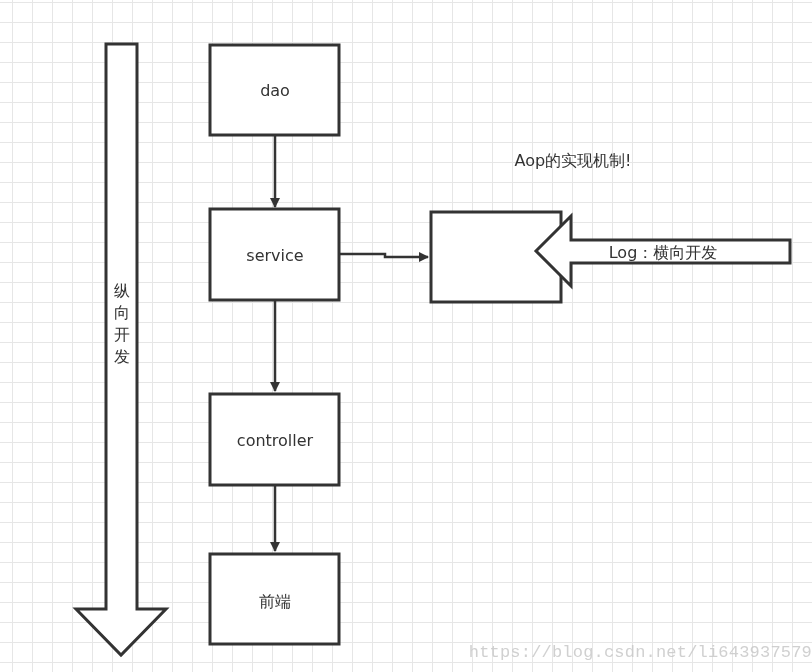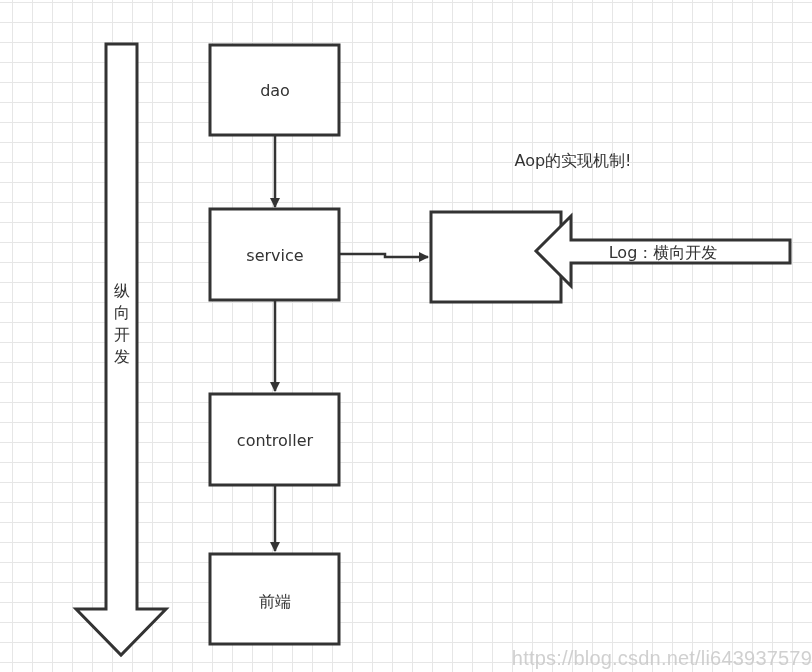--- a/index.html
+++ b/index.html
@@ -10,22 +10,22 @@
       linear-gradient(to right, #e6e6e6 1px, transparent 1px),
       linear-gradient(to bottom, #e6e6e6 1px, transparent 1px);
     background-size: 20px 20px;
     background-position: 12px 2px;
     font-family: "DejaVu Sans", sans-serif;
   }
   #diagram { position: absolute; left: 0; top: 0; }
   .box-label { font-size: 16px; fill: #333333; }
   .note { font-size: 16px; fill: #333333; }
   .watermark {
-    position: absolute; right: 0; bottom: 2px;
-    font-family: Liberation Sans, sans-serif; font-size: 20px;
+    position: absolute; right: 0; bottom: 10px;
+    font-family: Liberation Mono, monospace; font-size: 17px;
     color: rgba(200,200,200,0.85); letter-spacing: 0.2px; white-space: nowrap;
   }
 </style>
 </head>
 <body>
 
 <svg id="diagram" width="812" height="672" viewBox="0 0 812 672">
   <defs>
     <marker id="arrowhead" markerWidth="10" markerHeight="10" refX="9" refY="5" orient="auto" markerUnits="userSpaceOnUse">
       <path d="M0,0 L10,5 L0,10 Z" fill="#333333"></path>

